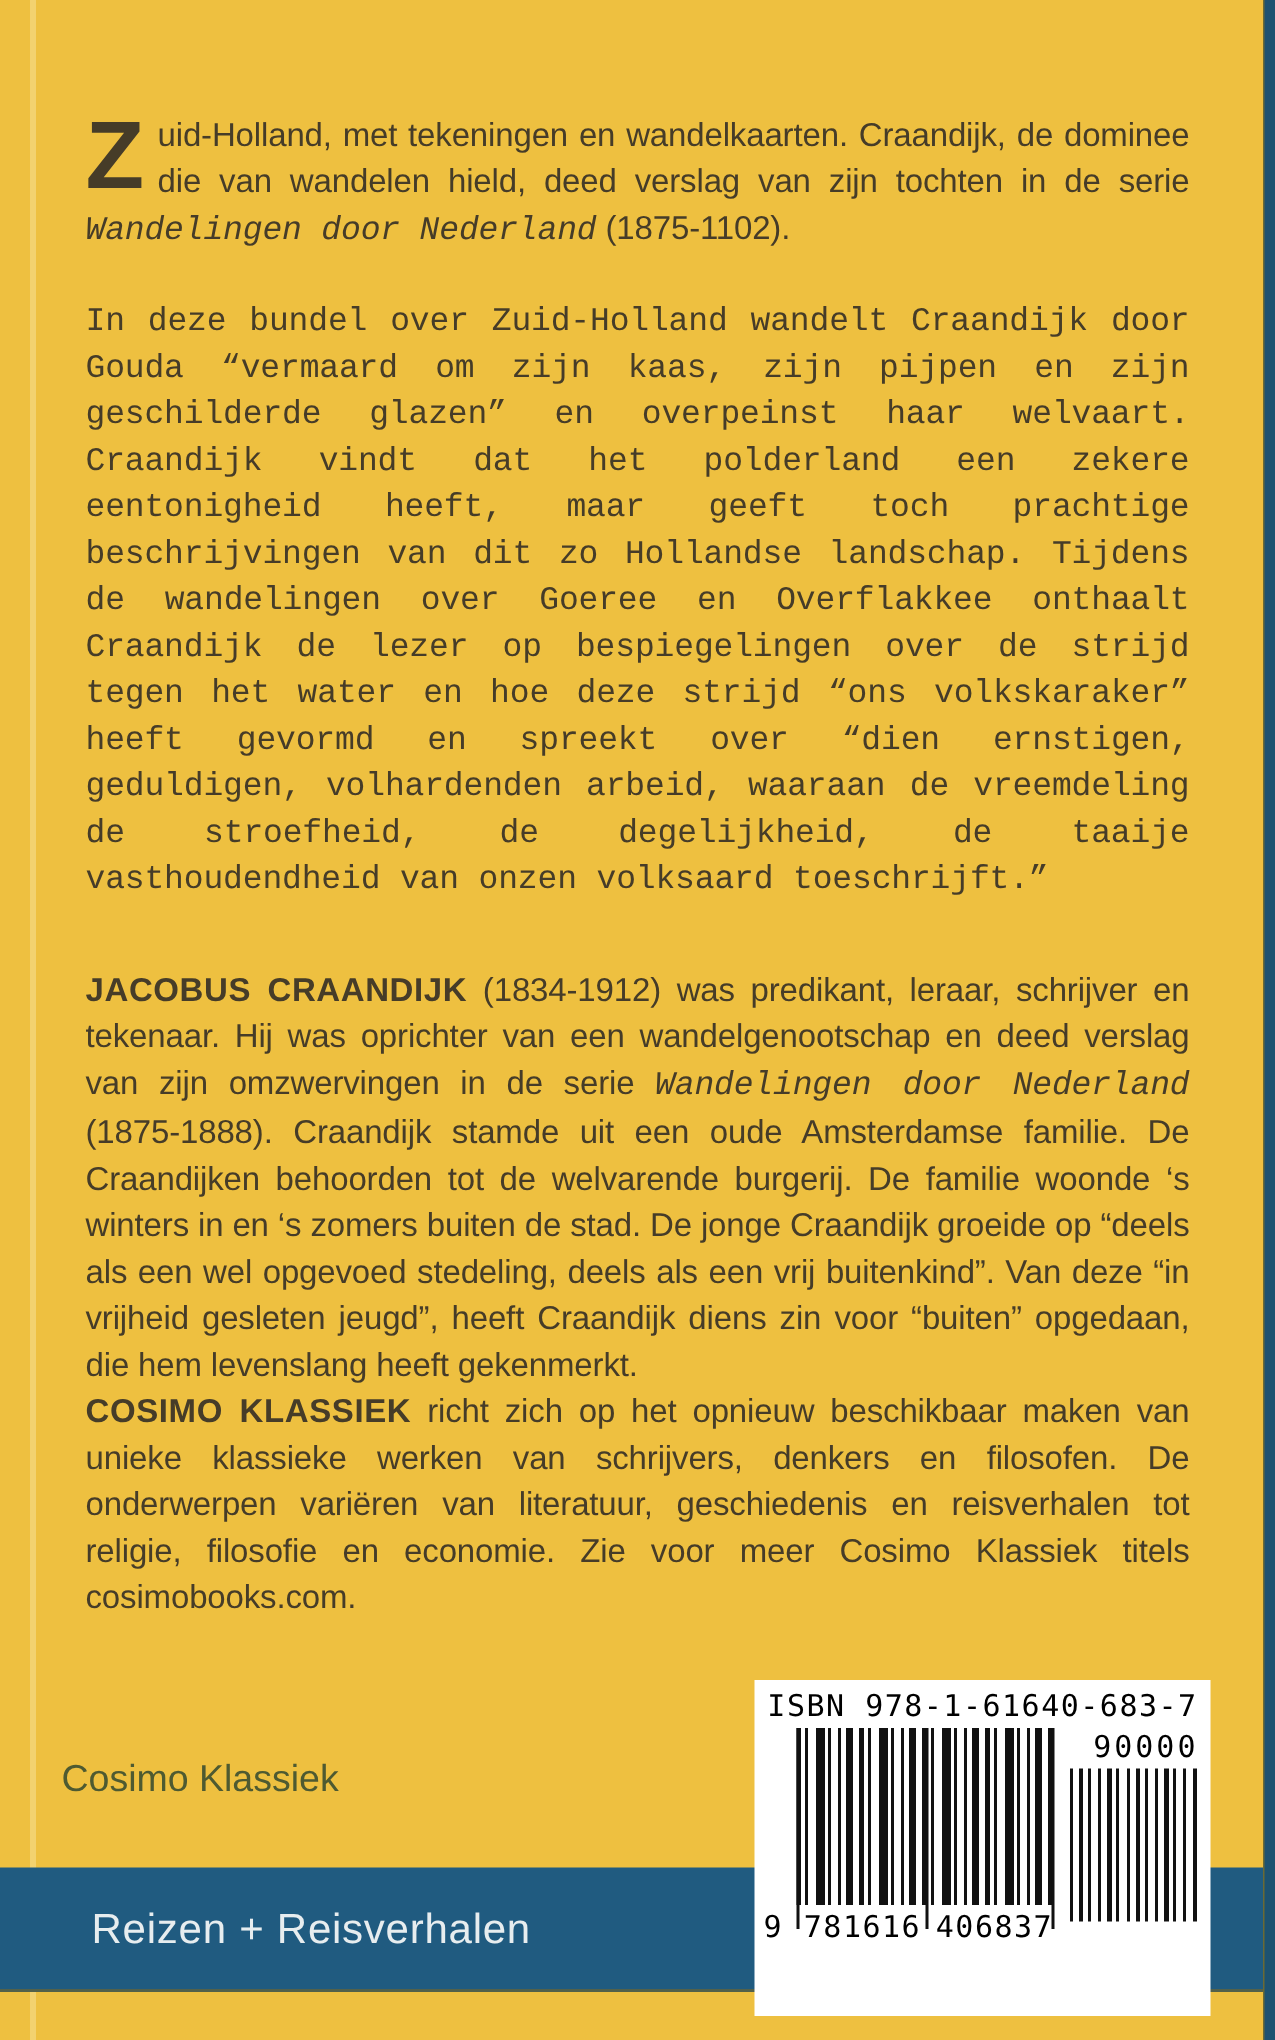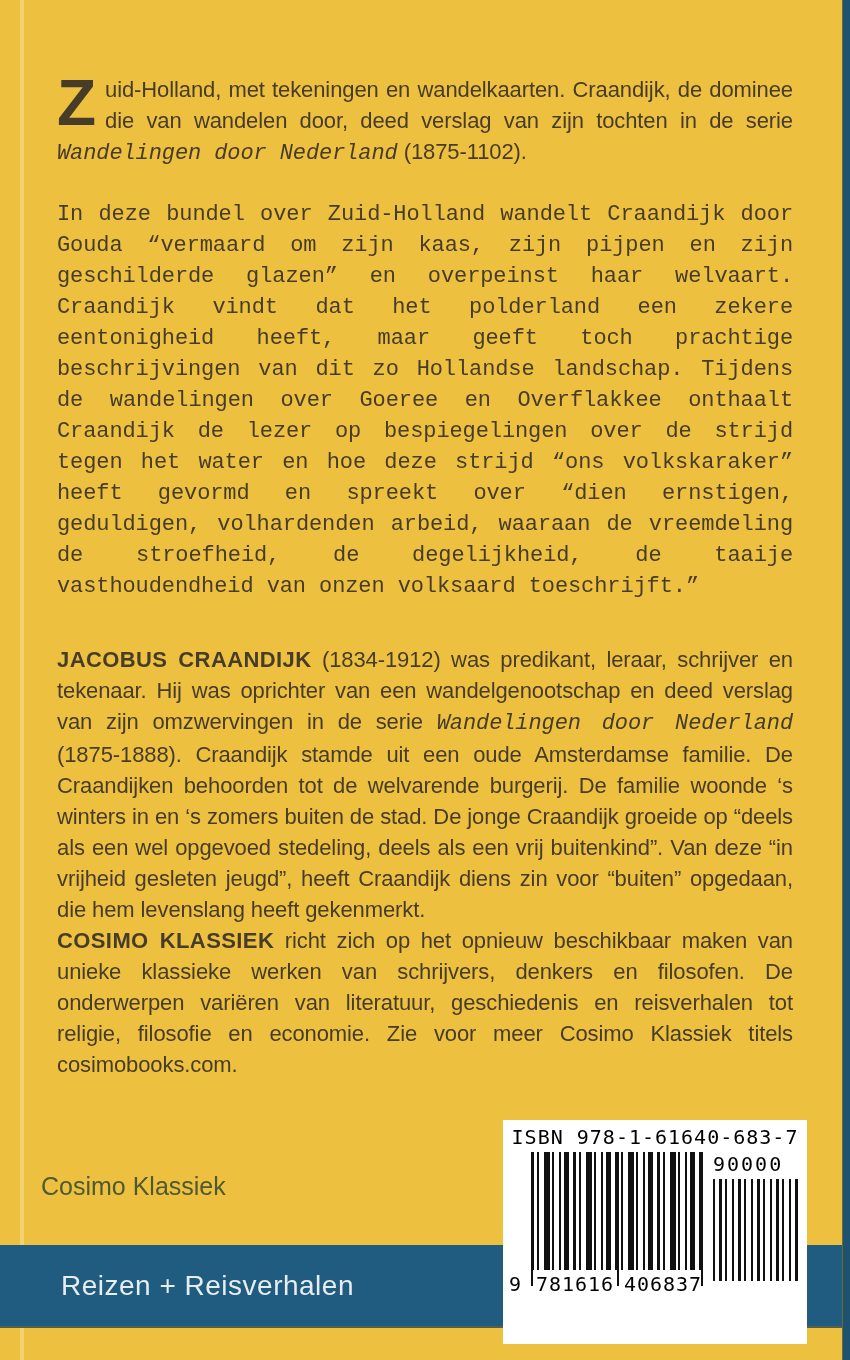--- a/index.html
+++ b/index.html
@@ -123,39 +123,39 @@
     font-family: "DejaVu Sans Mono", monospace;
     font-size: 20px; color: #000;
   }
   .ean-digits .d-prefix { width: 20px; }
   .ean-digits .d-g1 { width: 92px; text-align: center; letter-spacing: 1px; }
   .ean-digits .d-g2 { flex: 1; text-align: center; letter-spacing: 1px; }
   .addon { position: relative; width: 86px; height: 146px; }
   .addon-num {
     font-family: "DejaVu Sans Mono", monospace;
     font-size: 20px; letter-spacing: 2px;
-    text-align: left; color: #000;
+    text-align: right; color: #000;
   }
   .addon-bars {
     margin-top: 3px; height: 102px;
     background-image: repeating-linear-gradient(90deg,
       #111 0 2px,  transparent 2px 6px,
       #111 6px 9px, transparent 9px 12px,
       #111 12px 14px, transparent 14px 19px);
   }
 </style>
 </head>
 <body>
 
 <div class="cover">
 
   <div class="spine-crease"></div>
 
   <main class="synopsis-area">
-    <p class="para para-1"><span class="dropcap">Z</span><span>uid-Holland, met tekeningen en wandelkaarten. Craandijk, de dominee die van wandelen door, deed verslag van zijn tochten in de serie </span><em>Wandelingen door Nederland</em><span> (1875-1102).</span></p>
+    <p class="para para-1"><span class="dropcap">Z</span><span>uid-Holland, met tekeningen en wandelkaarten. Craandijk, de dominee die van wandelen hield, deed verslag van zijn tochten in de serie </span><em>Wandelingen door Nederland</em><span> (1875-1102).</span></p>
 
     <p class="para para-2">In deze bundel over Zuid-Holland wandelt Craandijk door Gouda “vermaard om zijn kaas, zijn pijpen en zijn geschilderde glazen” en overpeinst haar welvaart. Craandijk vindt dat het polderland een zekere eentonigheid heeft, maar geeft toch prachtige beschrijvingen van dit zo Hollandse landschap. Tijdens de wandelingen over Goeree en Overflakkee onthaalt Craandijk de lezer op bespiegelingen over de strijd tegen het water en hoe deze strijd “ons volkskaraker” heeft gevormd en spreekt over “dien ernstigen, geduldigen, volhardenden arbeid, waaraan de vreemdeling de stroefheid, de degelijkheid, de taaije vasthoudendheid van onzen volksaard toeschrijft.”</p>
 
     <p class="para para-3"><strong>JACOBUS CRAANDIJK</strong><span> (1834-1912) was predikant, leraar, schrijver en tekenaar. Hij was oprichter van een wandelgenootschap en deed verslag van zijn omzwervingen in de serie </span><em>Wandelingen door Nederland</em><span> (1875-1888). Craandijk stamde uit een oude Amsterdamse familie. De Craandijken behoorden tot de welvarende burgerij. De familie woonde ‘s winters in en ‘s zomers buiten de stad. De jonge Craandijk groeide op “deels als een wel opgevoed stedeling, deels als een vrij buitenkind”. Van deze “in vrijheid gesleten jeugd”, heeft Craandijk diens zin voor “buiten” opgedaan, die hem levenslang heeft gekenmerkt.</span></p>
 
     <p class="para para-4"><strong>COSIMO KLASSIEK</strong><span> richt zich op het opnieuw beschikbaar maken van unieke klassieke werken van schrijvers, denkers en filosofen. De onderwerpen variëren van literatuur, geschiedenis en reisverhalen tot religie, filosofie en economie. Zie voor meer Cosimo Klassiek titels cosimobooks.com.</span></p>
   </main>
 
   <div class="publisher-block">
     <div class="publisher-name">Cosimo Klassiek</div>

